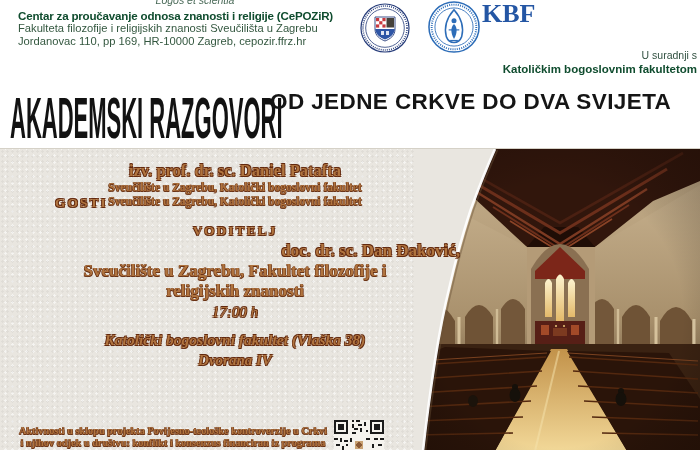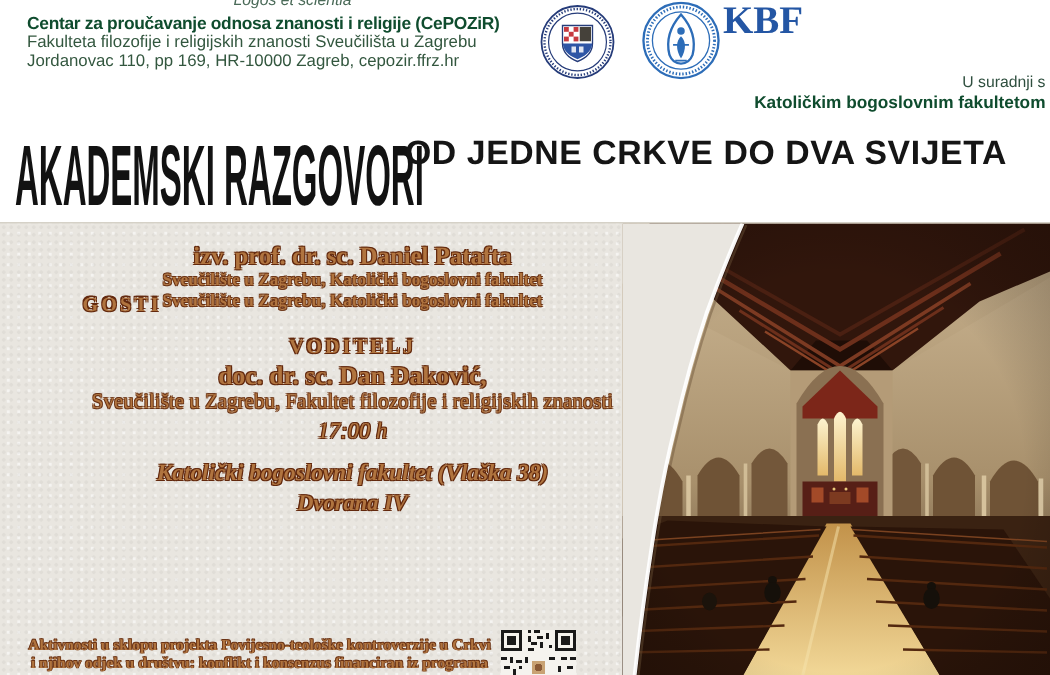--- a/index.html
+++ b/index.html
@@ -43,22 +43,22 @@
     text-shadow:-0.7px -0.7px 0 #63290e,0.7px -0.7px 0 #63290e,
                 -0.7px 0.7px 0 #63290e,0.7px 0.7px 0 #63290e;}
   .eng-sm{color:#b0743f;
     text-shadow:-0.5px -0.5px 0 #6b3315,0.5px -0.5px 0 #6b3315,
                 -0.5px 0.5px 0 #6b3315,0.5px 0.5px 0 #6b3315;}
   .guest-name{font-size:16.5px;font-weight:bold;line-height:1.1;}
   .guest-aff{font-size:11.5px;font-weight:bold;line-height:1.15;margin-top:1px;}
   .guest2{margin-top:8px;}
   .role-label{font-size:13.5px;font-weight:bold;letter-spacing:2px;}
   .vod{margin-top:14px;}
-  .mod-name{font-size:17px;font-weight:bold;line-height:1.12;margin-top:2px;}
-  .mod-aff{font-size:14px;font-weight:normal;line-height:1.18;width:370px;margin:1px auto 0;}
+  .mod-name{font-size:17px;font-weight:bold;line-height:1.12;margin-top:2px;text-align:right;}
+  .mod-aff{font-size:17px;font-weight:bold;line-height:1.18;width:370px;margin:1px auto 0;}
   .date-line{margin-top:16px;font-style:italic;font-weight:bold;font-size:15px;line-height:1.15;}
   .time-line{font-style:italic;font-weight:normal;font-size:15px;margin-top:3px;}
   .venue-line{margin-top:10px;font-style:italic;font-weight:bold;font-size:15.5px;}
   .room-line{font-style:italic;font-weight:bold;font-size:15px;margin-top:3px;}
   .gosti{position:absolute;left:55px;top:46px;font-family:"Liberation Serif",serif;
     font-weight:bold;font-size:13.5px;letter-spacing:2px;}
   .footnote{position:absolute;left:8px;top:276px;width:330px;text-align:center;
     font-family:"Liberation Serif",serif;font-weight:bold;font-size:10.3px;line-height:1.18;}
   .qr{position:absolute;left:334px;top:271px;width:50px;height:50px;}
 </style>

